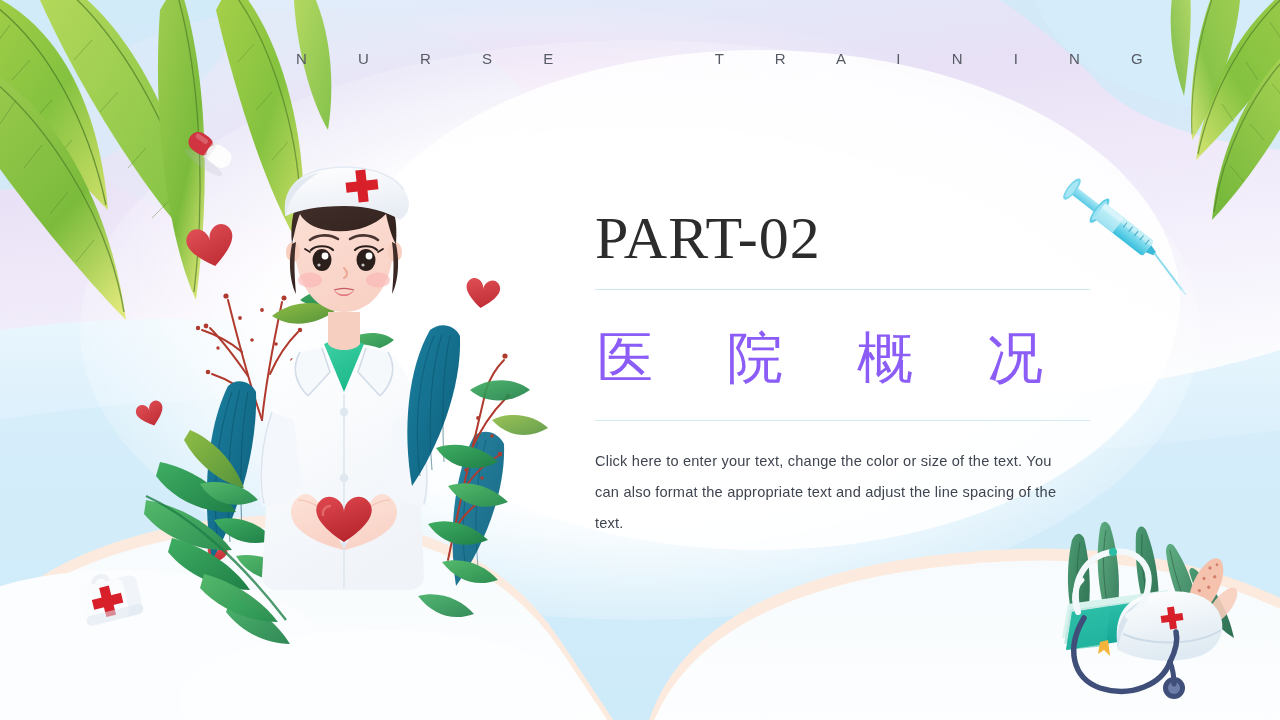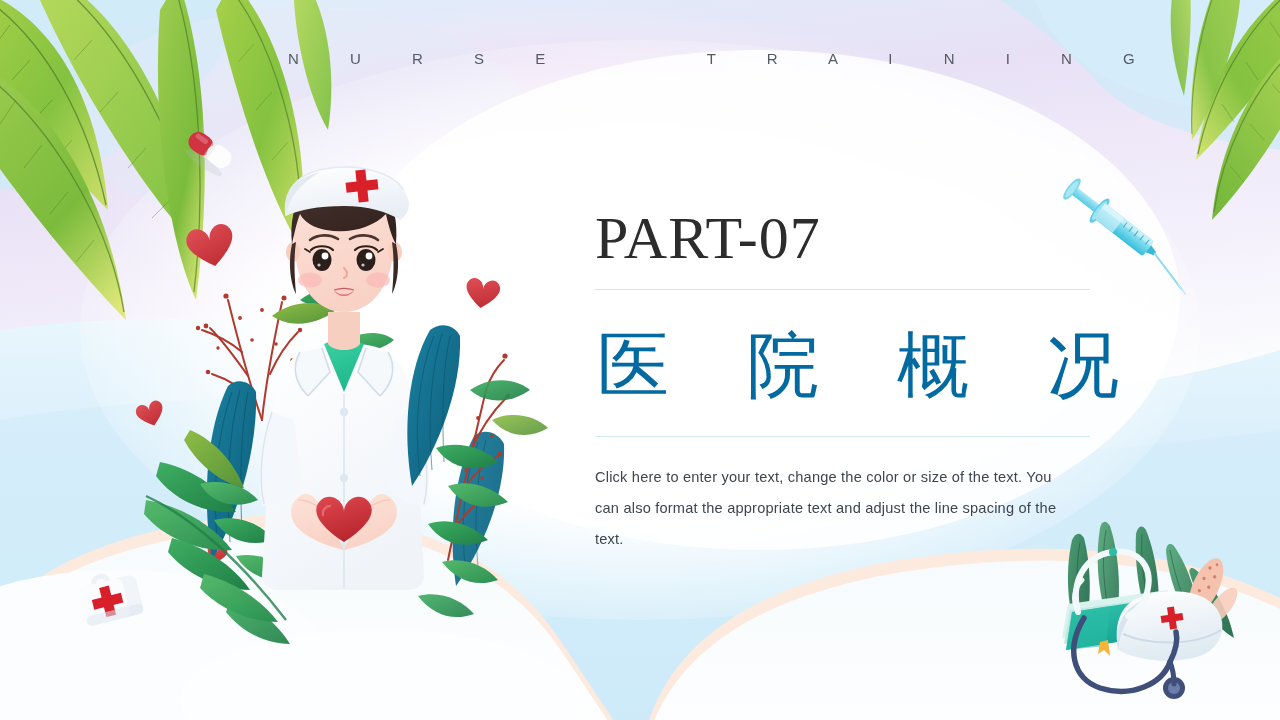--- a/index.html
+++ b/index.html
@@ -13,21 +13,21 @@
     position:absolute; inset:0;
     width:1280px; height:720px;
     overflow:hidden;
   }
   .layer { position:absolute; inset:0; width:1280px; height:720px; }
   svg.layer { display:block; }
 
   
   #header-title {
     position:absolute;
-    left:288px; top:50px;
+    left:296px; top:50px;
     font-size:15px;
     letter-spacing:23.5px;
     color:#555a63;
     font-weight:400;
     white-space:pre;
   }
   #content {
     position:absolute;
     left:595px; top:208px;
     width:495px;
@@ -42,23 +42,23 @@
   }
   .divider {
     height:1px;
     background:#cfe9f3;
     margin:0;
     width:495px;
   }
   #divider-top { margin-top:21px; }
   #main-title {
     font-family:"Liberation Serif", serif;
-    font-size:72px;
+    font-size:56px;
     line-height:1.0;
-    color:#0369a1;
+    color:#8b5cf6;
     letter-spacing:30px;
     padding:40px 0 34px 2px;
     white-space:nowrap;
   }
   #divider-bottom { background:#d3ecf0; }
   #body-text {
     margin-top:25px;
     font-size:14.6px;
     line-height:31px;
     color:#3f4550;
@@ -662,21 +662,21 @@
 
       <circle cx="1174" cy="688" r="11" fill="#3f4f7a" stroke="none"></circle>
       <circle cx="1174" cy="688" r="6" fill="#6b7da8" stroke="none"></circle>
       <path d="M1170,662 C1174,672 1174,680 1174,684" stroke="#3f4f7a" stroke-width="5"></path>
 
       <circle cx="1113" cy="552" r="4" fill="#2cbda6" stroke="none"></circle>
     </g>
   </svg>
 
   <div id="content">
-    <div id="part-label">PART-07</div>
+    <div id="part-label">PART-02</div>
 
     <div id="divider-top" class="divider"></div>
 
     <div id="main-title">医 院 概 况</div>
 
     <div id="divider-bottom" class="divider"></div>
 
     <div id="body-text">Click here to enter your text, change the color or size of the text. You can also format the appropriate text and adjust the line spacing of the text.</div>
   </div>
 

